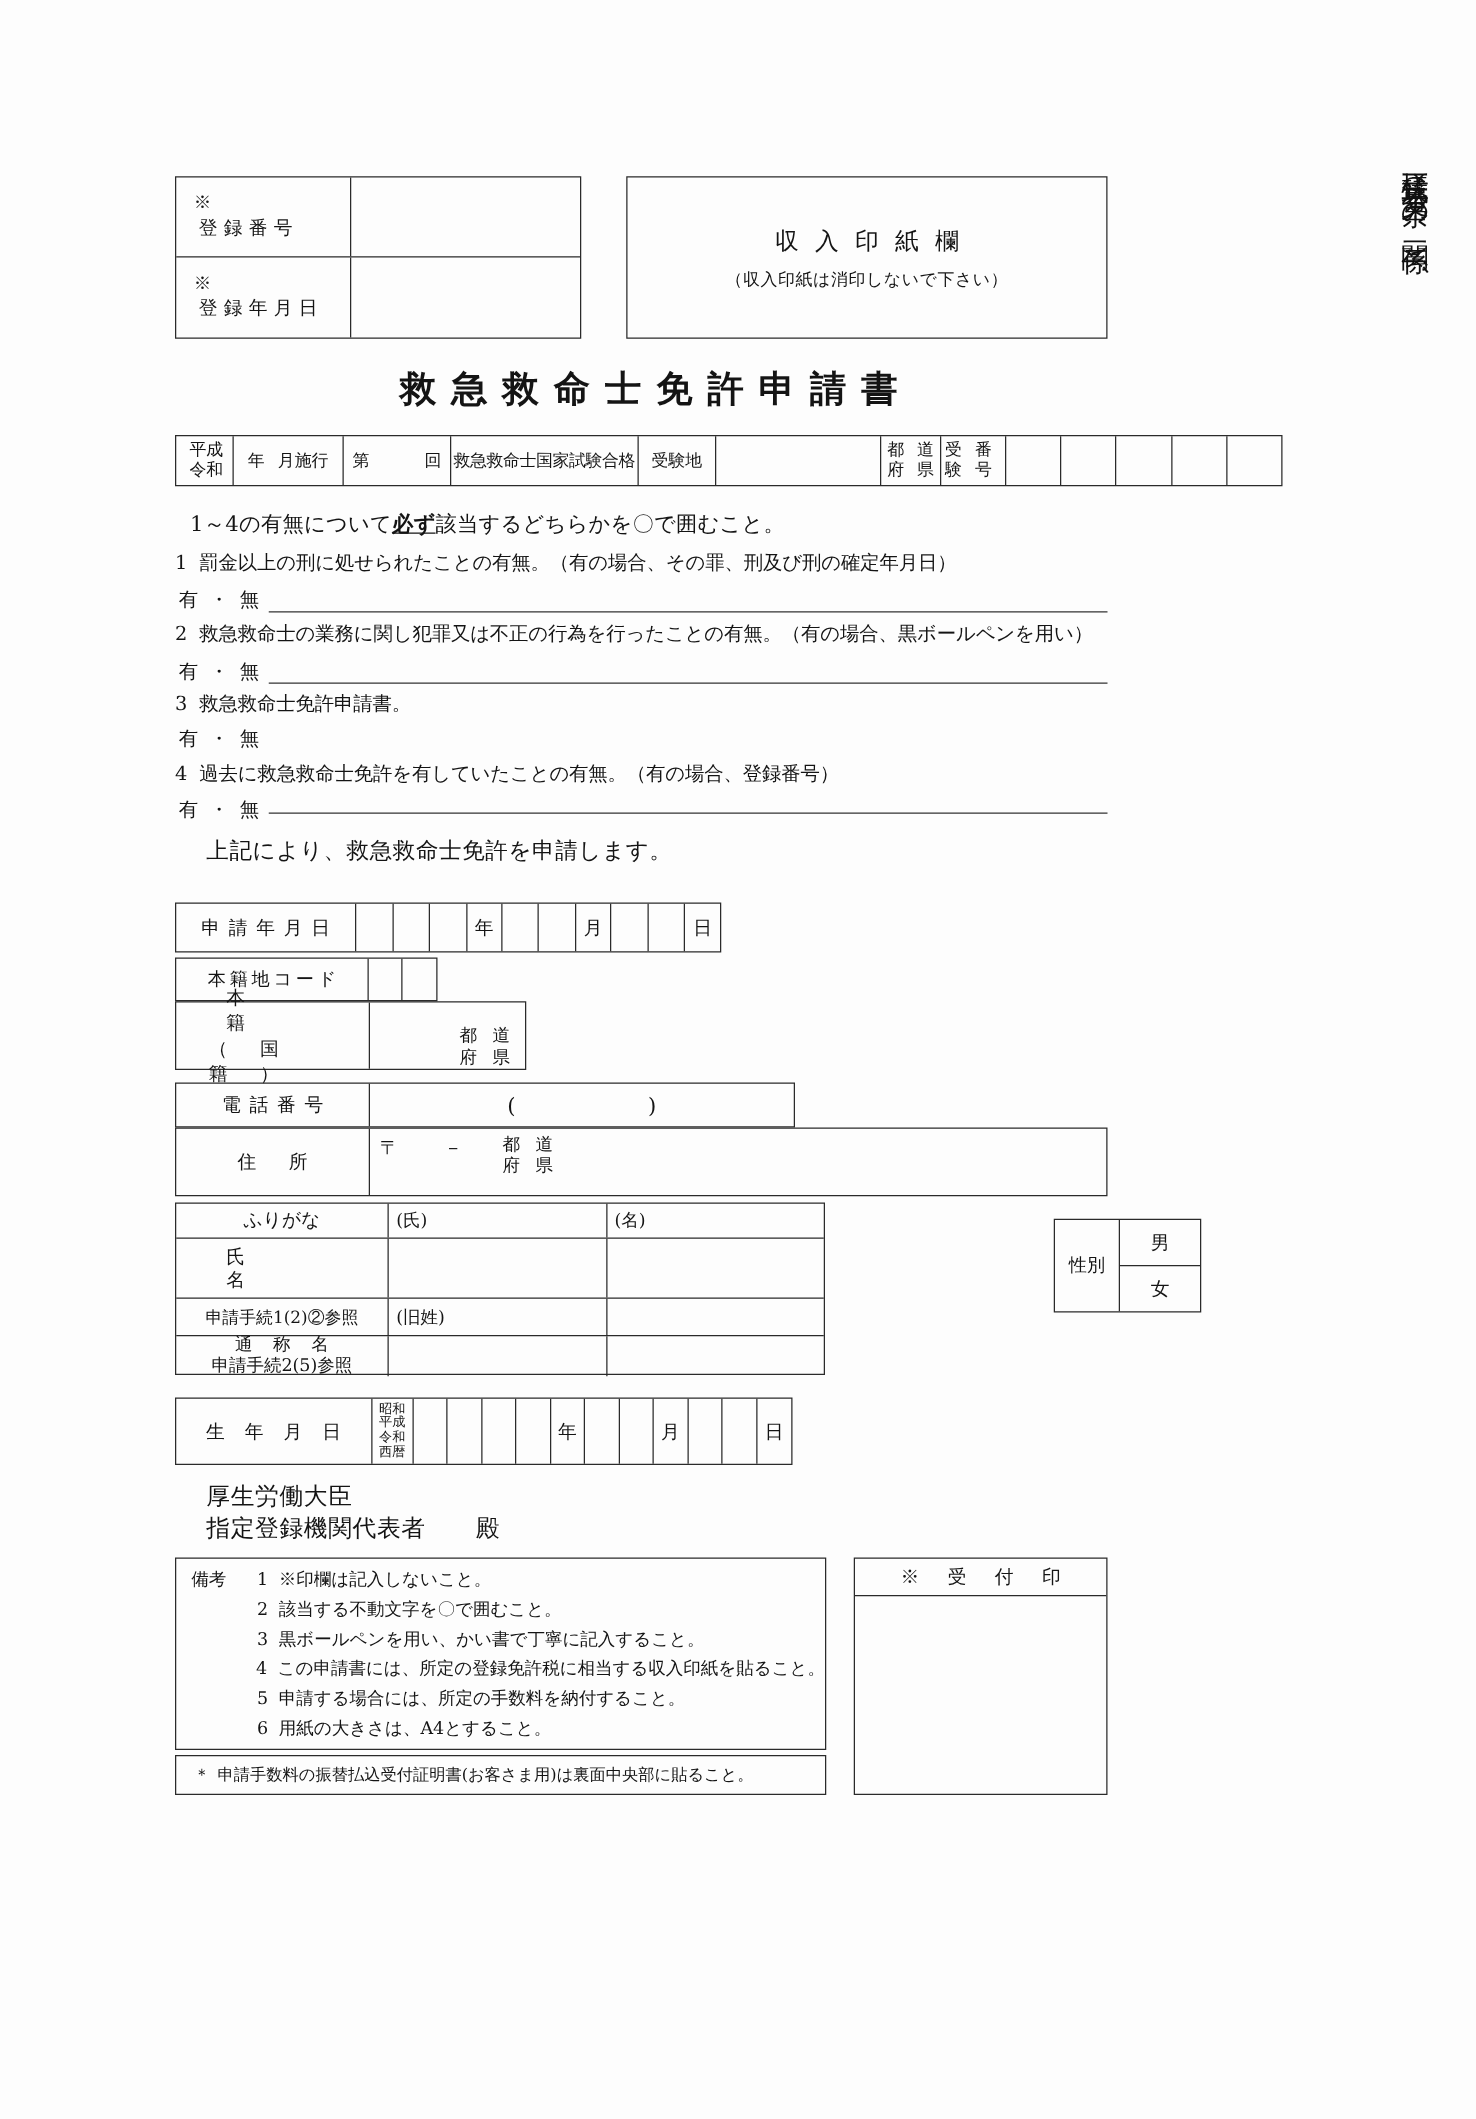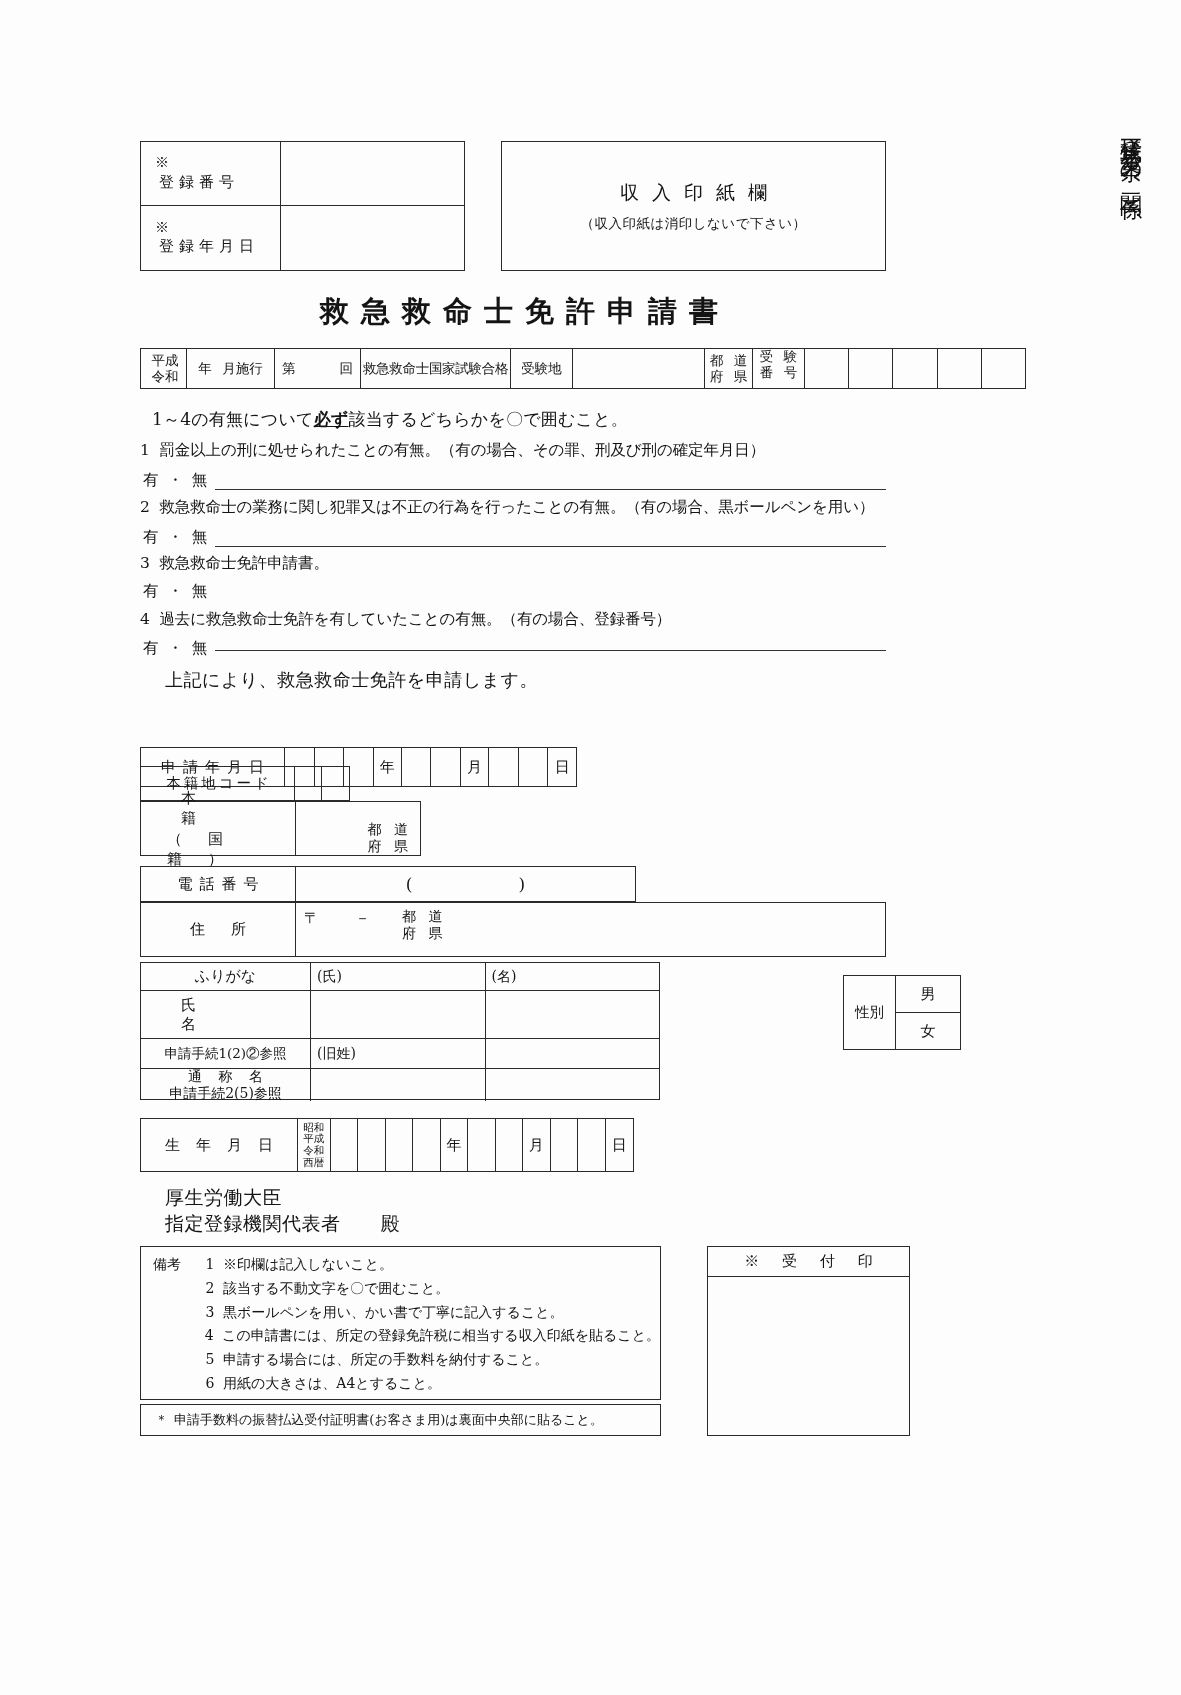--- a/index.html
+++ b/index.html
@@ -54,21 +54,21 @@
     display:flex;align-items:center;font-size:13.5px;
     font-family:"DejaVu Serif","Liberation Serif",serif;}
   #exam-row > div:last-child{border-right:none;}
   #ex-era{width:46px;flex-direction:column;justify-content:center;line-height:1.12;font-size:12.5px;padding-left:3px;align-items:flex-start;}
   #ex-yr{width:88px;justify-content:space-around;padding:0 6px;}
   #ex-no{width:86px;justify-content:space-between;padding:0 7px;}
   #ex-pass{width:150px;justify-content:center;font-size:12.5px;letter-spacing:-.3px;}
   #ex-place{width:62px;justify-content:center;font-size:12.5px;}
   #ex-blank{width:132px;}
   #ex-pref{width:48px;flex-direction:column;justify-content:center;line-height:1.15;font-size:12.5px;letter-spacing:3px;padding-left:3px;}
-  #ex-rcv{width:52px;flex-direction:column;justify-content:flex-start;line-height:1.15;font-size:12.5px;letter-spacing:3px;padding-left:3px;}
+  #ex-rcv{width:52px;flex-direction:row;justify-content:center;line-height:1.15;font-size:12.5px;letter-spacing:3px;padding-left:3px;}
   #exam-row .dig{flex:1;}
 
   
   .q-intro{left:152px;top:408px;font-size:17px;letter-spacing:.2px;
     font-family:"DejaVu Serif","Liberation Serif",serif;}
   .q-intro b{font-weight:bold;text-decoration:underline;}
   .q-text{font-size:15.5px;letter-spacing:-.1px;white-space:nowrap;
     font-family:"DejaVu Serif","Liberation Serif",serif;}
   .q-ans{font-size:15.5px;letter-spacing:2px;
     font-family:"DejaVu Serif","Liberation Serif",serif;}
@@ -78,21 +78,21 @@
     font-family:"DejaVu Serif","Liberation Serif",serif;}
 
   
   .gt{display:flex;box-sizing:border-box;}
   .gt > div{box-sizing:border-box;border-right:1.4px solid #2a2a2a;
     display:flex;align-items:center;justify-content:center;
     font-size:15px;font-family:"DejaVu Serif","Liberation Serif",serif;}
   .gt > div:last-child{border-right:none;}
 
   
-  #apply-date{left:140px;top:747px;width:437px;height:40px;}
+  #apply-date{left:140px;top:722px;width:437px;height:40px;}
   #apply-date .hd{width:155px;letter-spacing:7px;padding-left:7px;}
   #apply-date .d{width:32px;}
   #apply-date .u{width:30px;}
 
   
   #honseki-code{left:140px;top:766px;width:210px;height:35px;}
   #honseki-code .hd{width:155px;letter-spacing:3px;padding-left:3px;font-size:14.5px;}
   #honseki-code .d{width:27px;}
 
   #honseki{left:140px;top:801px;width:281px;height:55px;}
@@ -163,21 +163,21 @@
   #remarks .tag{width:56px;padding-left:12px;box-sizing:border-box;}
   #remarks .num{width:26px;text-align:center;}
   #remarks .txt{flex:1;white-space:nowrap;}
 
   #footnote{left:140px;top:1404px;width:521px;height:32px;
     display:flex;align-items:center;font-size:13px;
     font-family:"DejaVu Serif","Liberation Serif",serif;}
   #footnote .st{padding:0 6px 0 14px;}
 
   
-  #receipt{left:707px;top:1246px;width:203px;height:190px;}
+  #receipt{left:683px;top:1246px;width:203px;height:190px;}
   #receipt .hd{height:30px;box-sizing:border-box;border-bottom:1.4px solid #2a2a2a;
     display:flex;align-items:center;justify-content:center;
     font-size:15px;letter-spacing:9px;padding-left:9px;
     font-family:"DejaVu Serif","Liberation Serif",serif;}
 </style>
 </head>
 <body>
 
 <div class="page">
 

